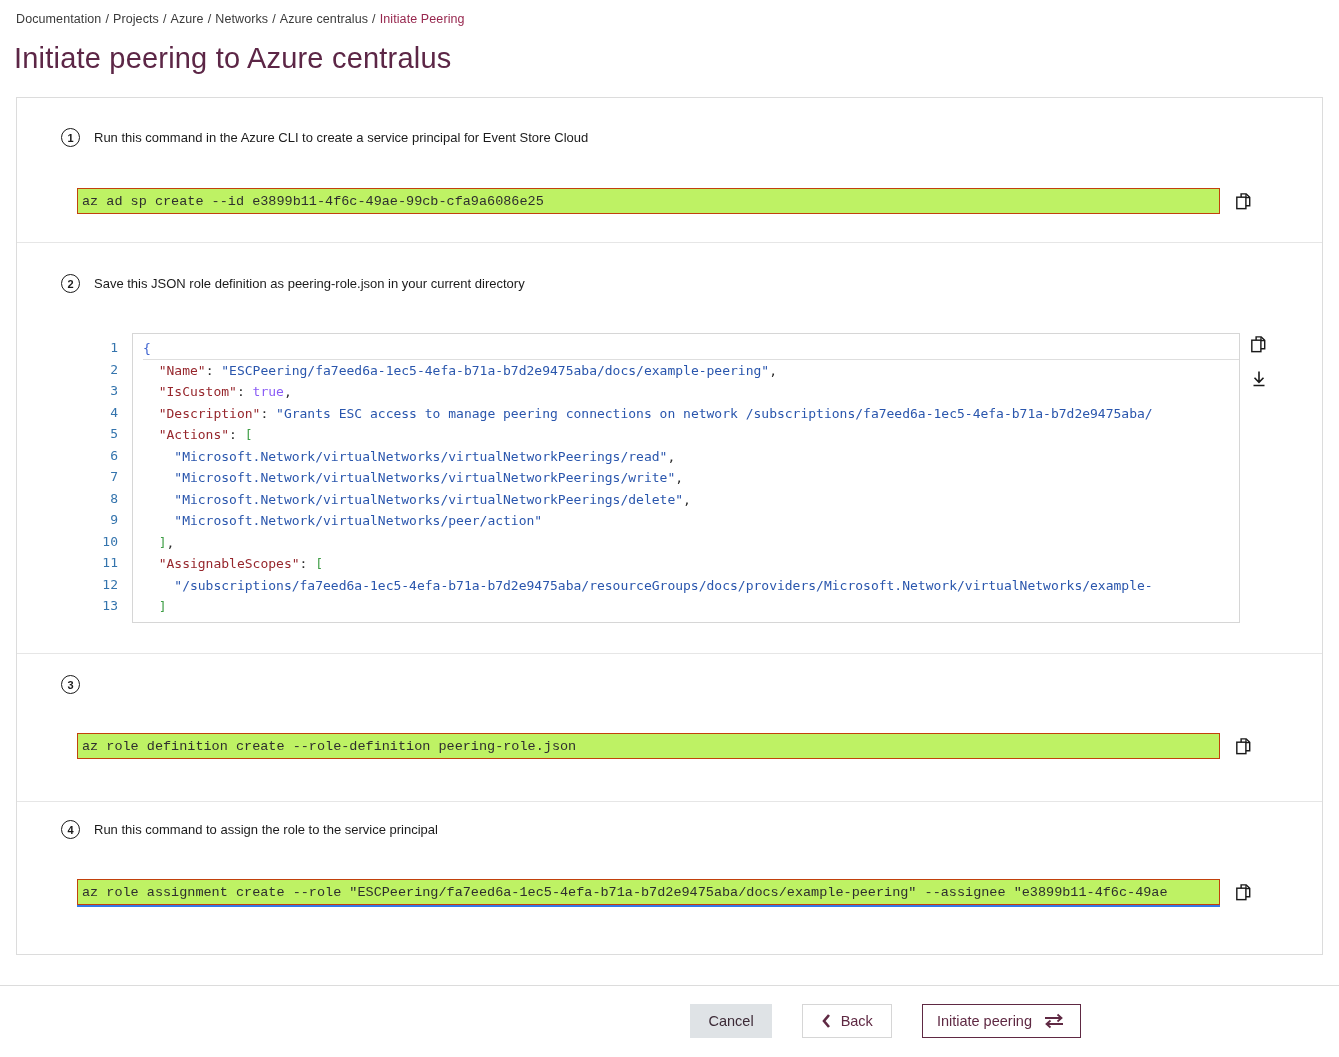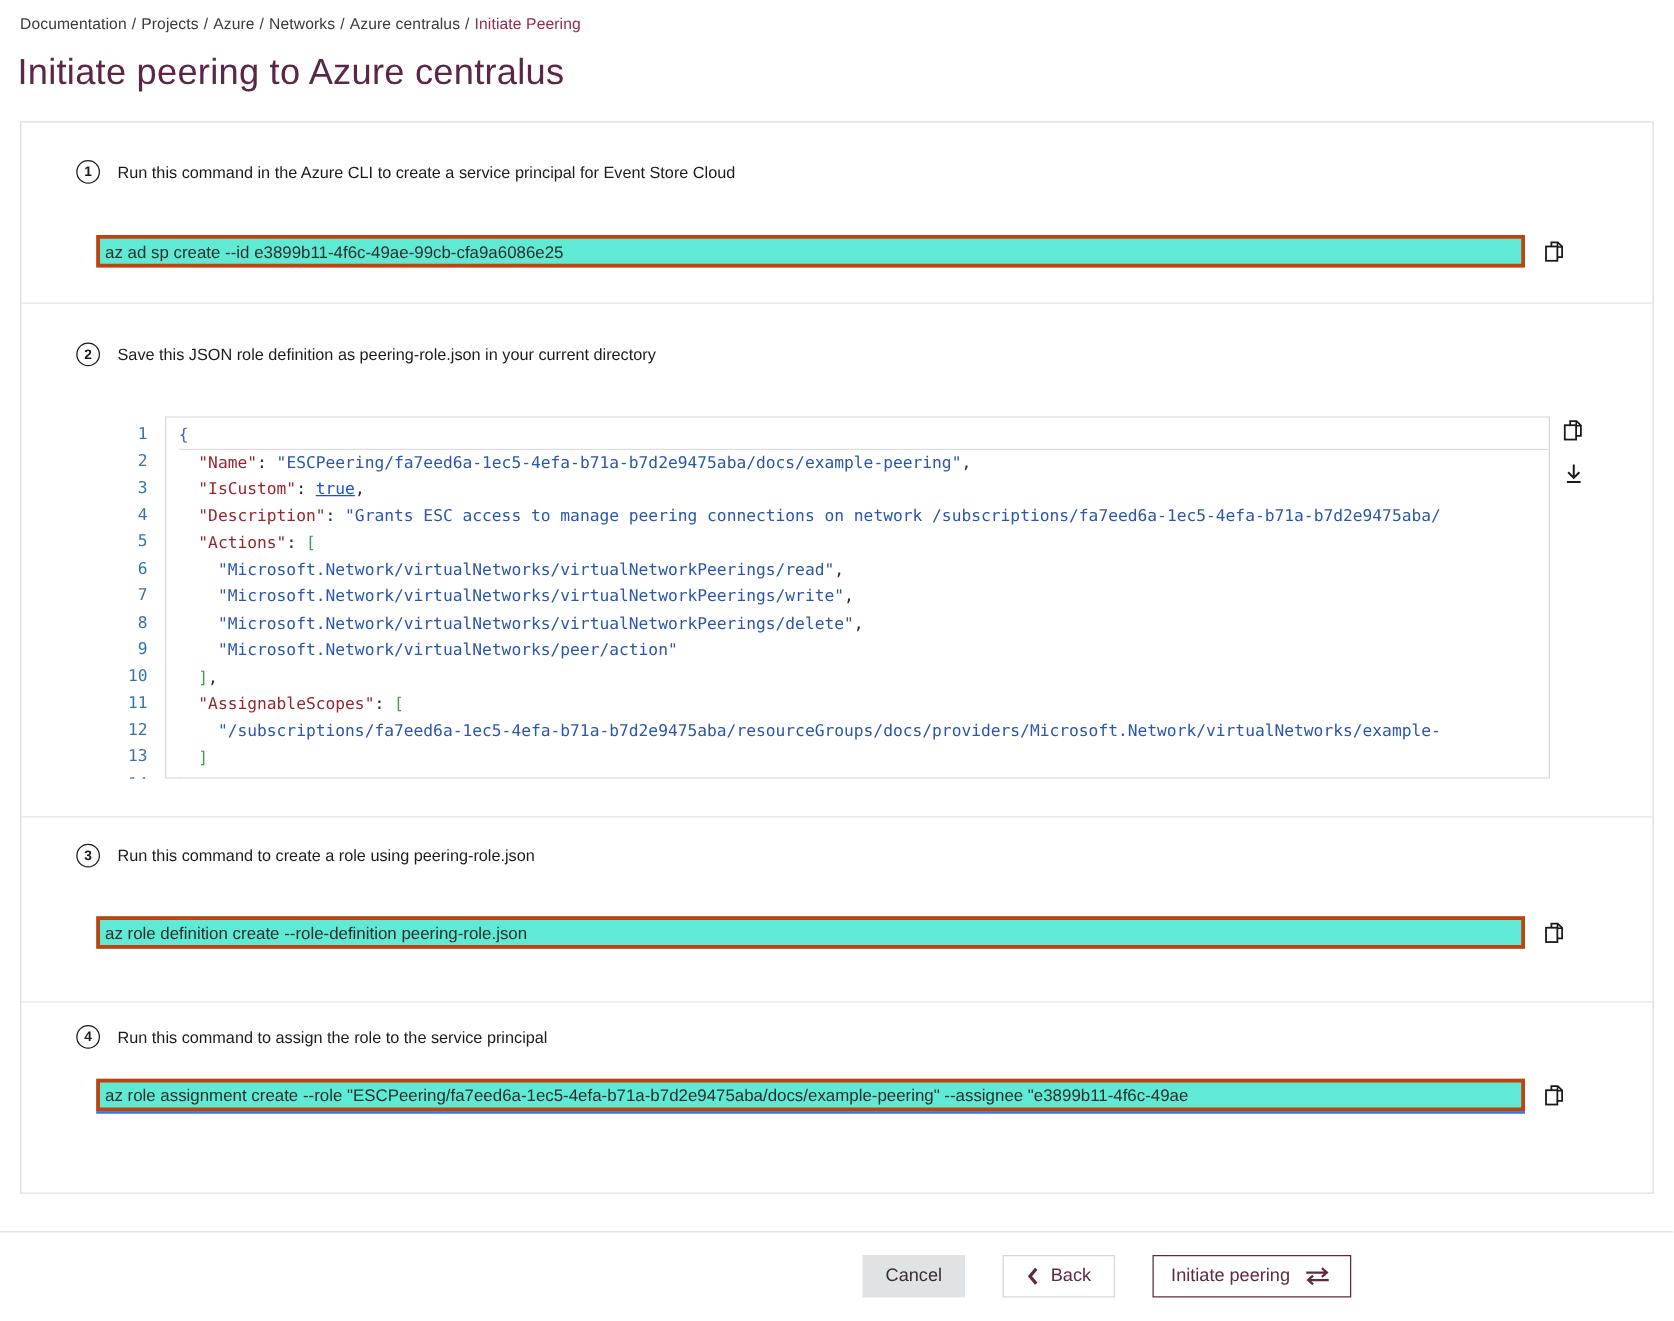--- a/index.html
+++ b/index.html
@@ -22,53 +22,53 @@
     border: 1px solid #dcdcdc; background: #fff; overflow: hidden; }
   .sep { height: 1px; background: #e6e6e6; width: 100%; }
 
   .step-head { display: flex; align-items: center; margin-left: 44px; }
   .badge { width: 19px; height: 19px; border: 1.6px solid #1a1a1a; border-radius: 50%;
     display: inline-flex; align-items: center; justify-content: center;
     font-size: 11px; font-weight: 700; color: #1a1a1a; flex: 0 0 auto; }
   .step-label { margin-left: 14px; font-size: 13px; color: #1b1b1b; }
 
   .code-row { position: relative; margin-left: 60px; margin-right: 68px; display: flex; align-items: center; gap: 13px; }
-  .code-input { flex: 1; height: 26px; border: 3px solid #c2410c; border-radius: 0; background: #5eead4;
-    font-family: Liberation Sans, sans-serif; font-size: 13.5px; color: #2e2e2e; padding: 0 6px 0 4px;
+  .code-input { flex: 1; height: 26px; border: 1px solid #c2410c; border-radius: 0; background: #bef264;
+    font-family: Liberation Mono, monospace; font-size: 13.5px; color: #2e2e2e; padding: 0 6px 0 4px;
     outline: none; }
   .code-input.focused { box-shadow: 0 2px 0 0 #3178e8; }
   .icon-btn { background: none; border: none; padding: 0; cursor: pointer; width: 21px; height: 22px; flex: 0 0 auto; }
 
   
   .s1-head { margin-top: 30px; }
   .s1-code { margin-top: 41px; }
   .s1-sep  { margin-top: 28px; }
   .s2-head { margin-top: 31px; }
   .s2-editor { margin-top: 40px; }
   .s2-sep  { margin-top: 30px; }
   .s3-head { margin-top: 21px; }
   .s3-code { margin-top: 39px; }
   .s3-sep  { margin-top: 42px; }
   .s4-head { margin-top: 18px; }
-  .s4-code { margin-top: 24px; }
+  .s4-code { margin-top: 40px; }
 
   
   .editor-section { position: relative; }
   .editor { display: flex; margin-left: 60px; width: 1163px; height: 290px; overflow: hidden;
     font-family: "DejaVu Sans Mono", monospace; font-size: 13px; line-height: 21.5px; }
   .gutter { width: 55px; flex: 0 0 auto; padding-top: 4px; text-align: right; }
   .ln { padding-right: 14px; color: #3474ad; }
   .code-pane { flex: 1; border: 1px solid #d6d6d6; padding: 4px 0 0 10px; overflow: hidden;
     white-space: pre; cursor: text; }
   .code-line { height: 21.5px; }
   .code-line:first-child { border-bottom: 1px solid #dedede; }
   .tk-pln { color: #2e2e2e; }
   .tk-key { color: #96262c; }
   .tk-str { color: #2a56ad; }
-  .tk-bool { color: #1d4ed8; text-decoration: underline; }
+  .tk-bool { color: #8b5cf6; }
   .tk-pun { color: #2b2b2b; }
   .tk-brace { color: #3e63d0; }
   .tk-brk { color: #3f9e46; }
   .editor-icons { position: absolute; left: 1231px; top: 0; display: flex; flex-direction: column; gap: 14px; }
 
   
   .footer-divider { position: absolute; left: 0; top: 985px; width: 1339px; height: 1px; background: #dcdcdc; }
   .footer { position: absolute; top: 1004px; right: 16px; display: flex; align-items: center; gap: 30px; }
   .btn { height: 34px; font-size: 14.5px; display: inline-flex; align-items: center; gap: 10px;
     cursor: pointer; font-family: "Liberation Sans", sans-serif; }
@@ -139,21 +139,20 @@
           <svg width="20" height="20" viewBox="0 0 20 20">
             <path d="M10 2.5 v10.5 M5.5 8.8 L10 13.3 L14.5 8.8 M4.5 16.5 h11" fill="none" stroke="#1a1a1a" stroke-width="1.6"></path>
           </svg>
         </button>
       </div>
     </div>
     <div class="sep s2-sep"></div>
 
     <div class="step-head s3-head">
       <span class="badge">3</span>
-      <span class="step-label">Run this command to create a role using peering-role.json</span>
     </div>
     <div class="code-row s3-code">
       <input class="code-input" readonly="" value="az role definition create --role-definition peering-role.json" style="">
       <button class="icon-btn">
         <svg width="21" height="22" viewBox="0 0 22 22">
           <path d="M8.5 16 h9 V7.2 L13.8 3.5 H8.5 z" fill="#fff" stroke="#1a1a1a" stroke-width="1.5"></path>
           <path d="M13.6 3.6 v3.8 h3.8" fill="none" stroke="#1a1a1a" stroke-width="1.3"></path>
           <rect x="4" y="7" width="9.5" height="12" fill="#fff" stroke="#1a1a1a" stroke-width="1.5"></rect>
         </svg>
       </button>

